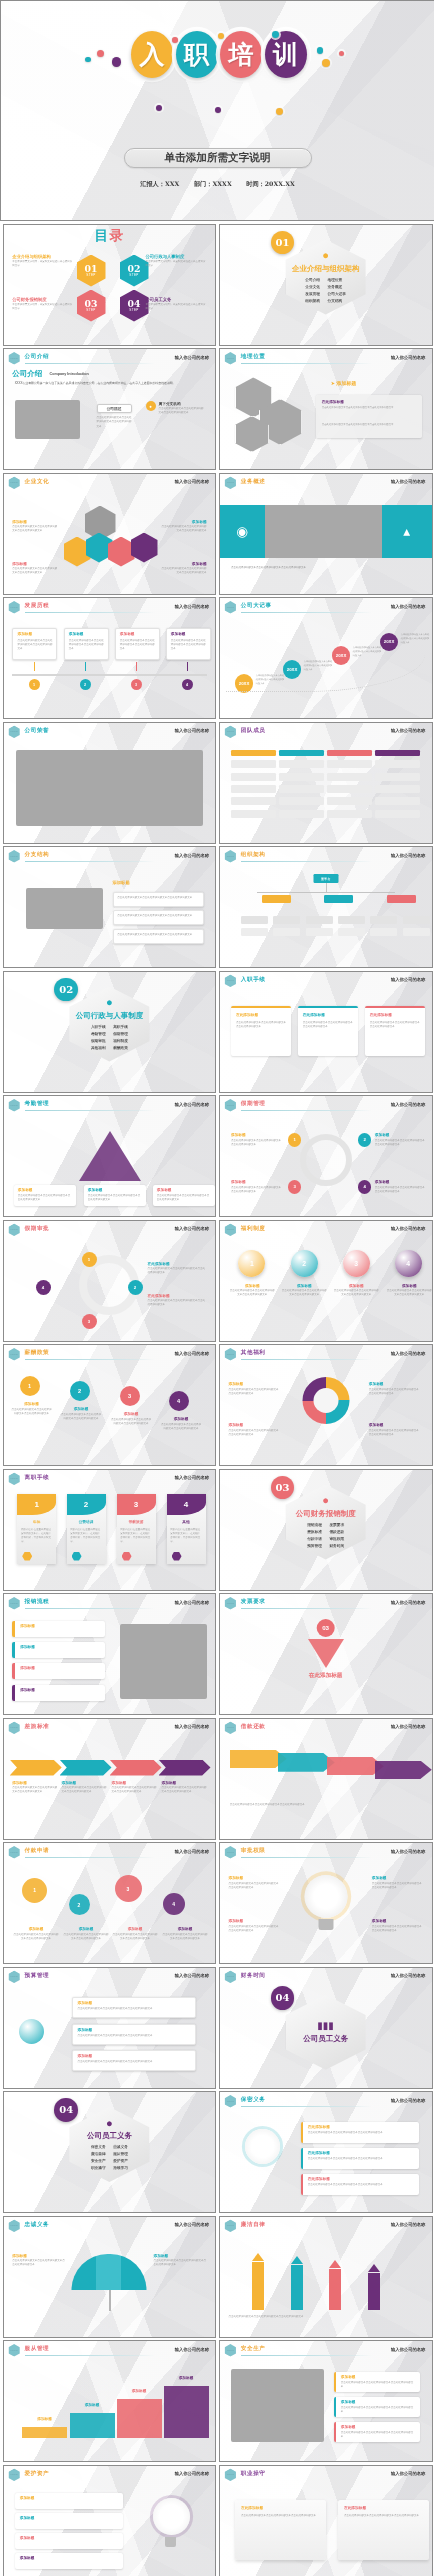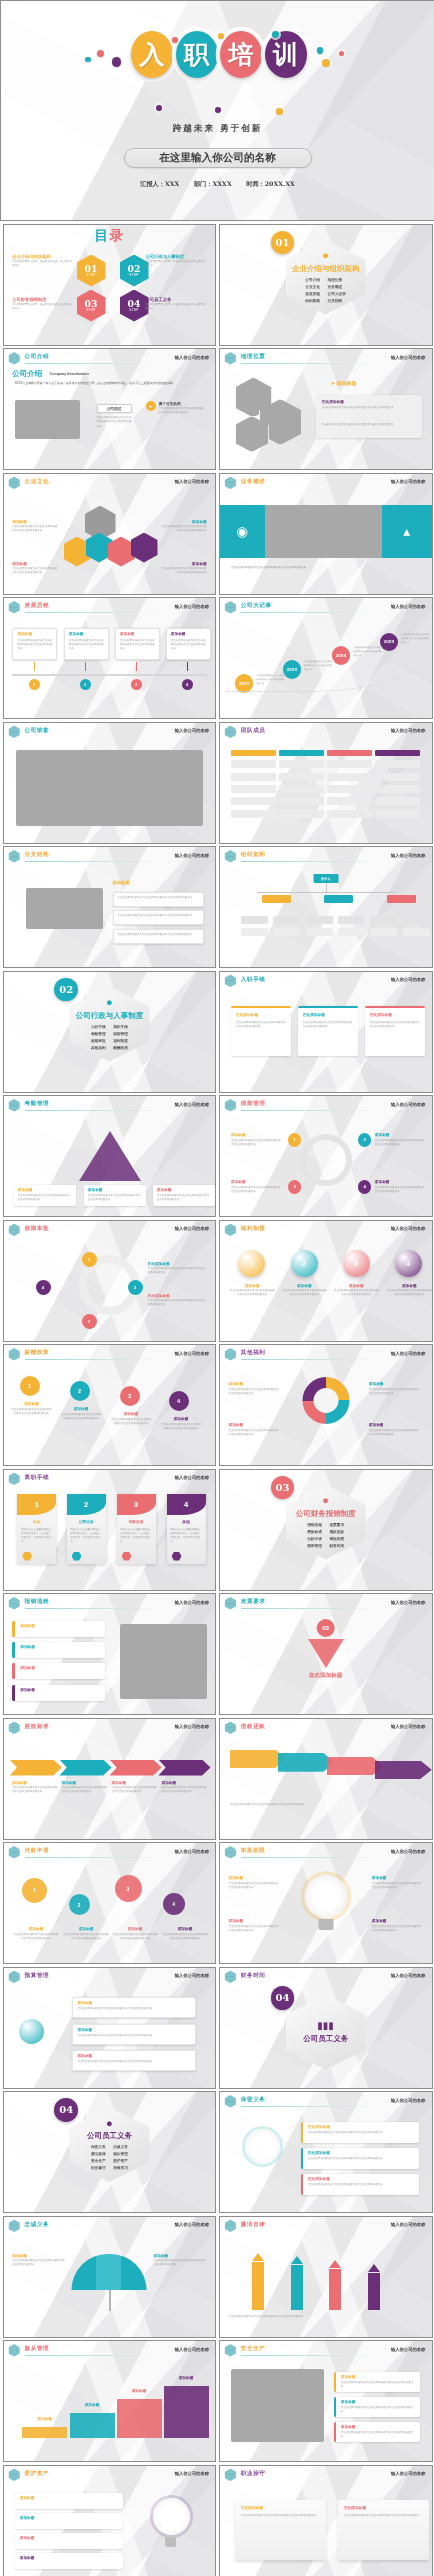--- a/index.html
+++ b/index.html
@@ -187,22 +187,21 @@
         <span class="dot d-r" style="width:5px;height:5px;position:relative;left:10px;top:-1.2px;"></span>
       </div>
 
       <span class="dot d-r" style="width:5.6px;height:5.6px;left:171px;top:36px;"></span>
       <span class="dot d-y" style="width:6.2px;height:6.2px;left:217px;top:32px;"></span>
       <span class="dot d-t" style="width:6.8px;height:6.8px;left:271px;top:30px;"></span>
       <span class="dot d-p" style="width:6.2px;height:6.2px;left:155px;top:104px;"></span>
       <span class="dot d-p" style="width:6.2px;height:6.2px;left:214px;top:106px;"></span>
       <span class="dot d-y" style="width:6.8px;height:6.8px;left:275px;top:107px;"></span>
 
-      <div class="cover-sub">跨越未来  勇于创新</div>
-      <div class="cover-company">在这里输入你公司的名称</div>
+      <div class="cover-company">单击添加所需文字说明</div>
       <div class="cover-meta">
         <span>汇报人：XXX</span>
         <span>部门：XXXX</span>
         <span>时间：20XX.XX</span>
       </div>
     </div>
   </div>
 
   <div class="grid" id="grid">
       <div class="slide thumb">

